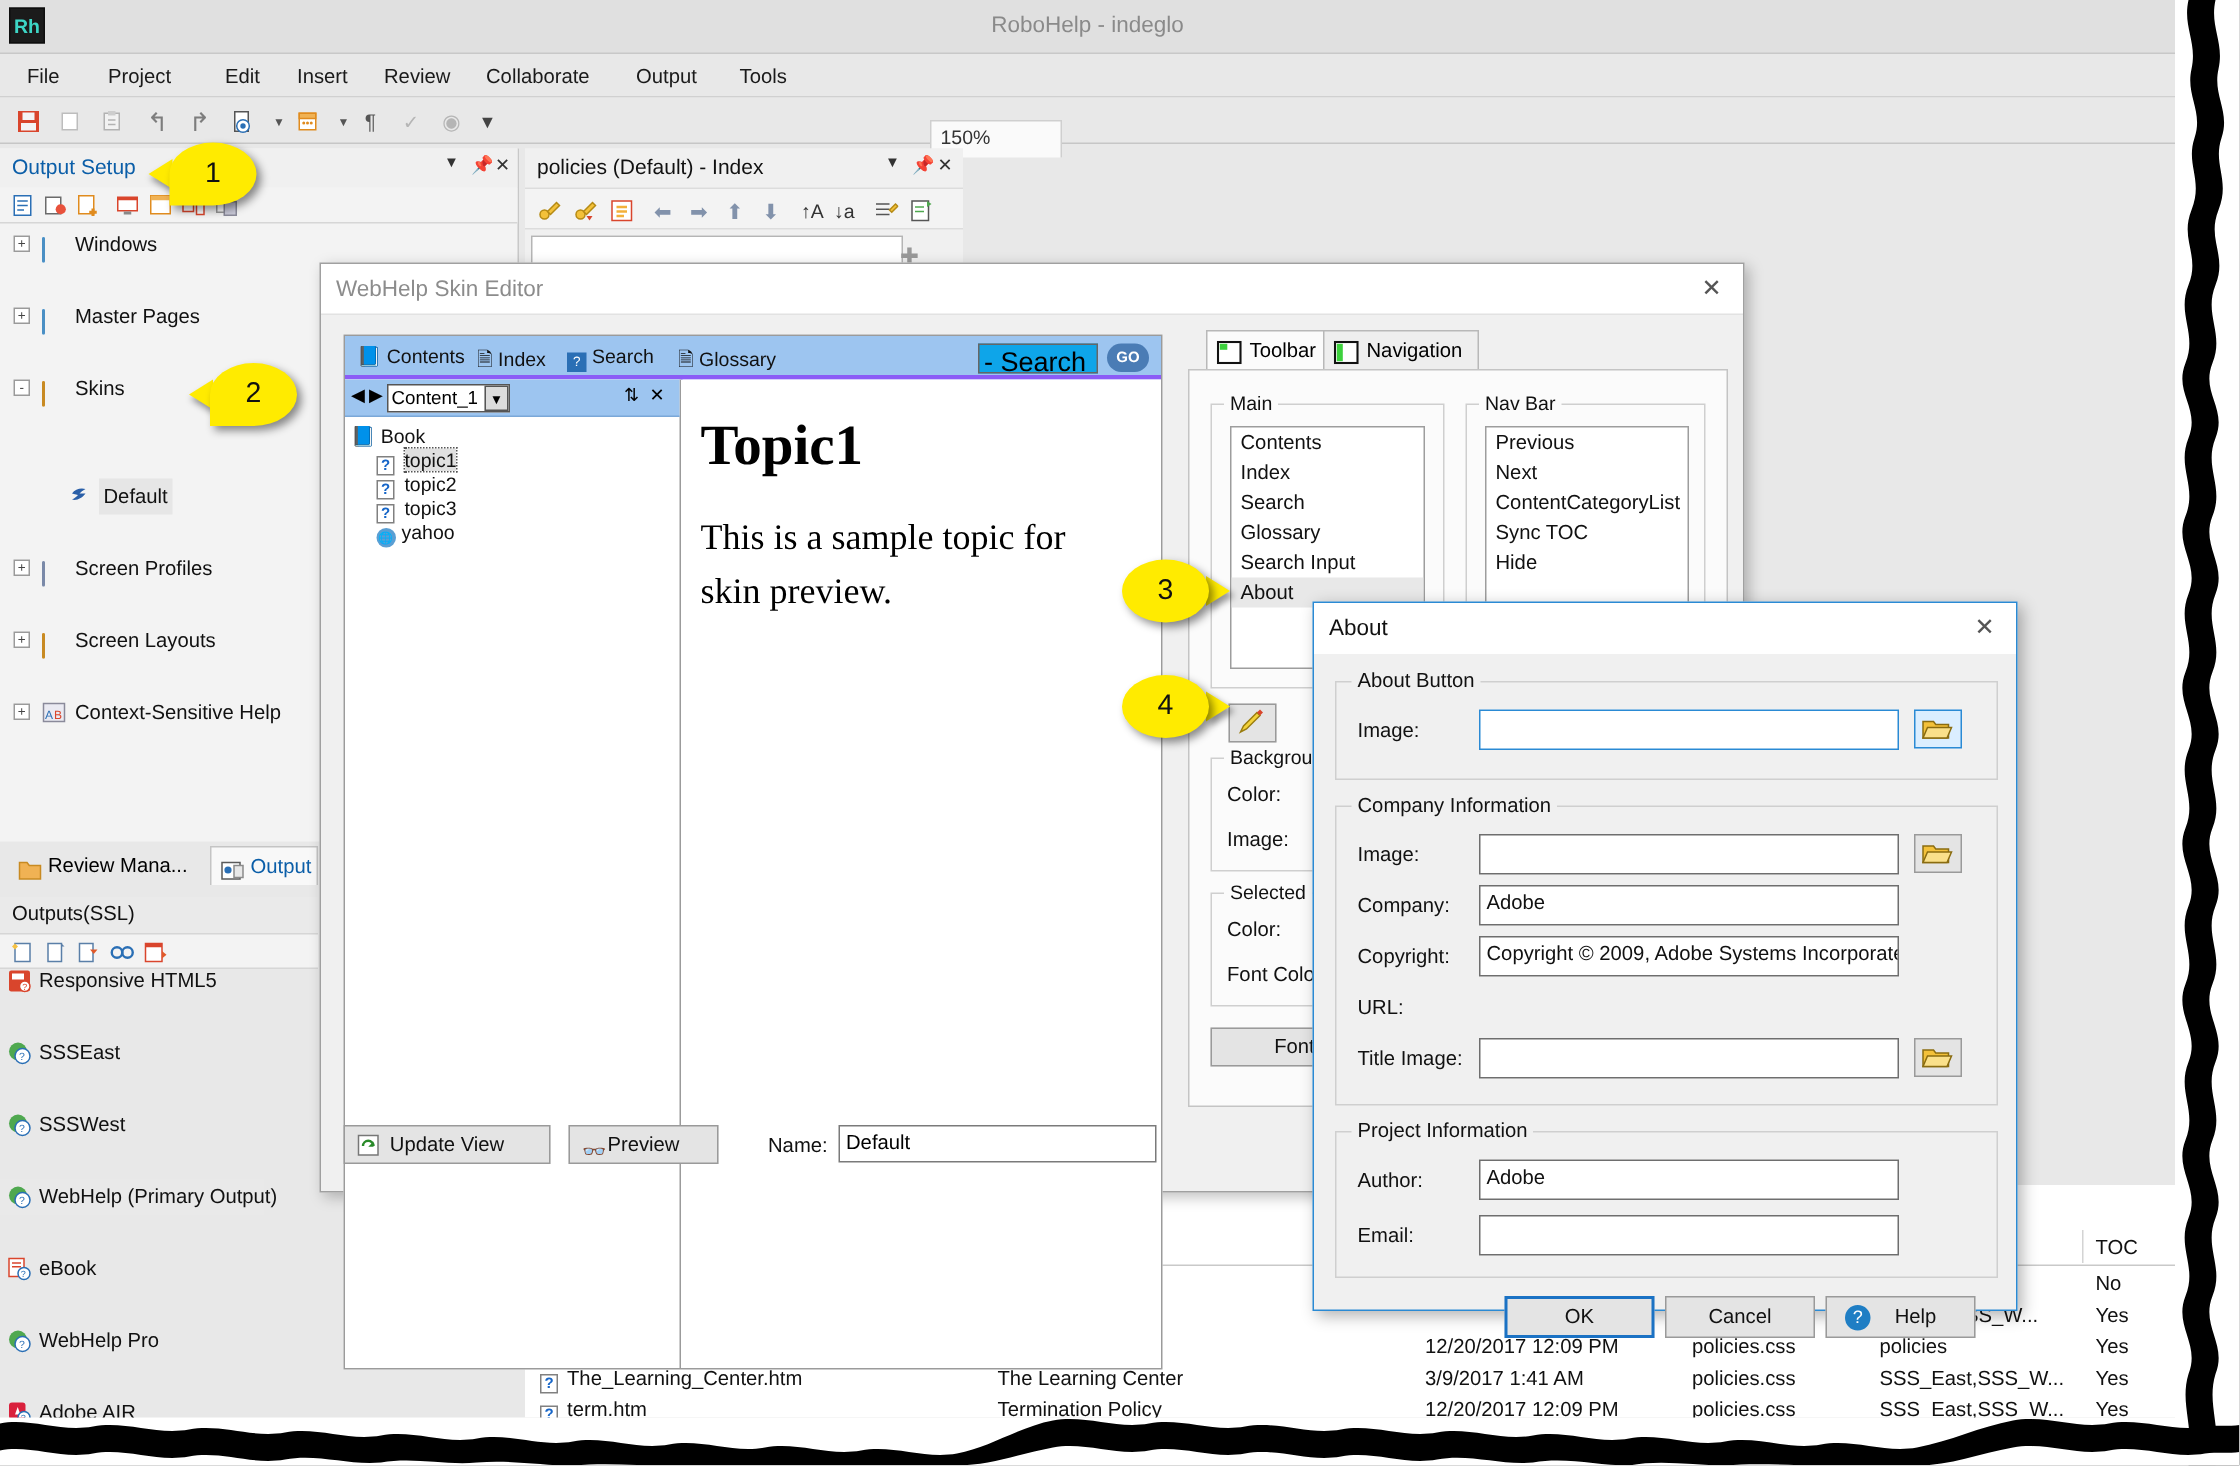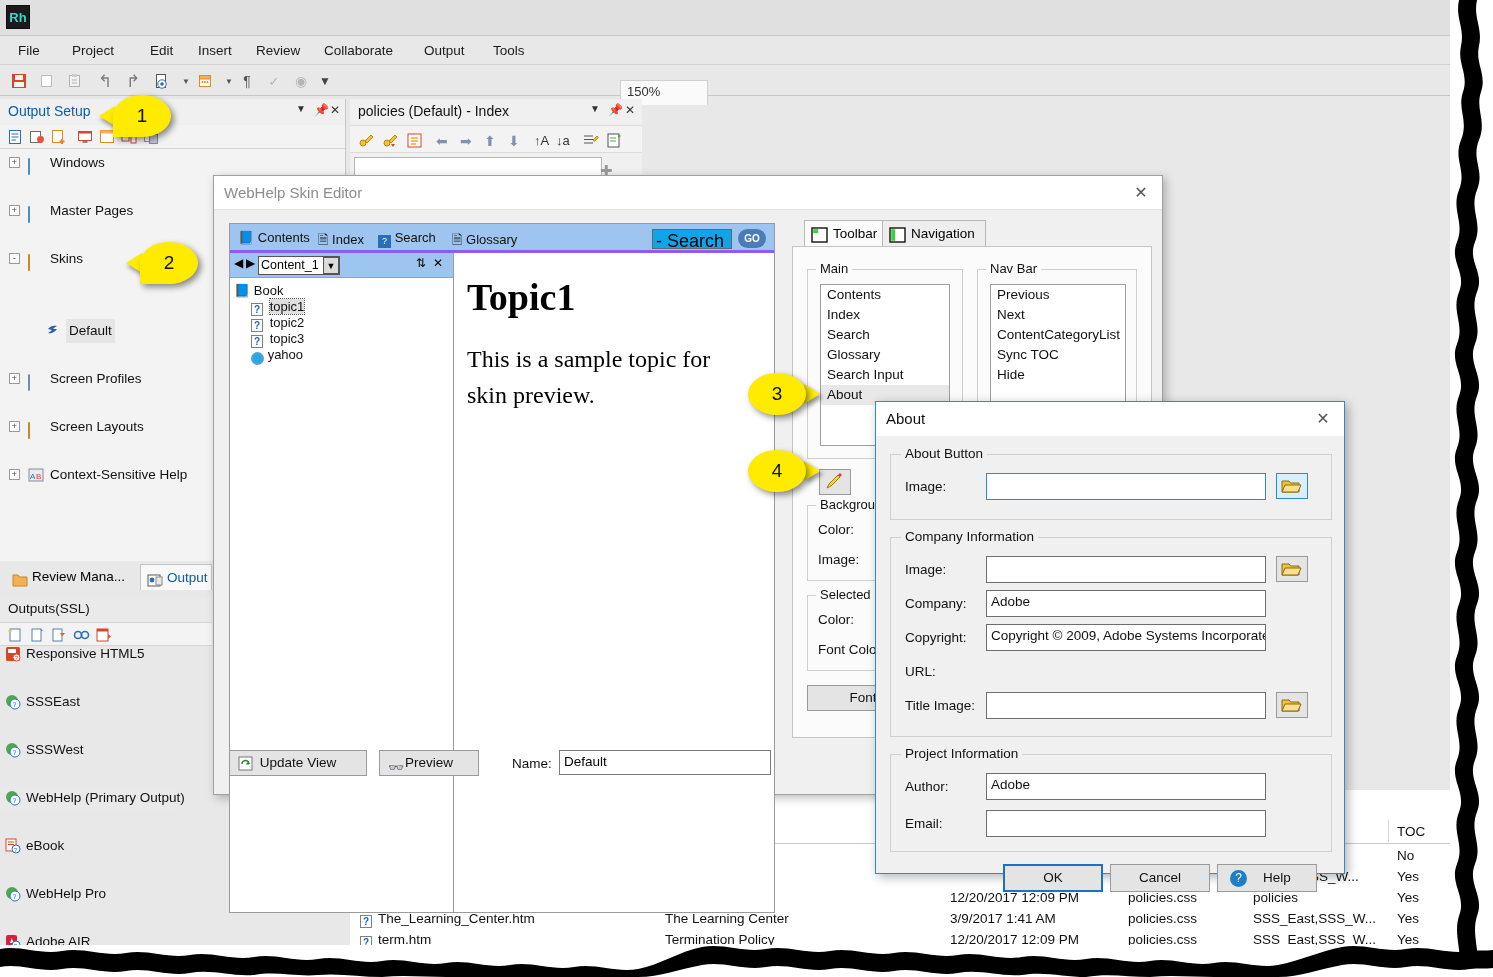--- a/index.html
+++ b/index.html
@@ -335,20 +335,21 @@
   .torn-r { position:absolute; right:0; top:0; width:48px; height:977px; z-index:200; }
   .torn-b { position:absolute; left:0; bottom:0; width:1493px; height:40px; z-index:200; }
 </style>
 </head>
 <body>
 
 <div id="app">
 
   <div class="titlebar">
     <div class="rh-logo">Rh</div>
+    <div class="app-title">RoboHelp - indeglo</div>
   </div>
 
   <div class="menubar">
     <div class="menu-item" style="left:12px">File</div>
     <div class="menu-item" style="left:66px">Project</div>
     <div class="menu-item" style="left:144px">Edit</div>
     <div class="menu-item" style="left:192px">Insert</div>
     <div class="menu-item" style="left:250px">Review</div>
     <div class="menu-item" style="left:318px">Collaborate</div>
     <div class="menu-item" style="left:418px">Output</div>

